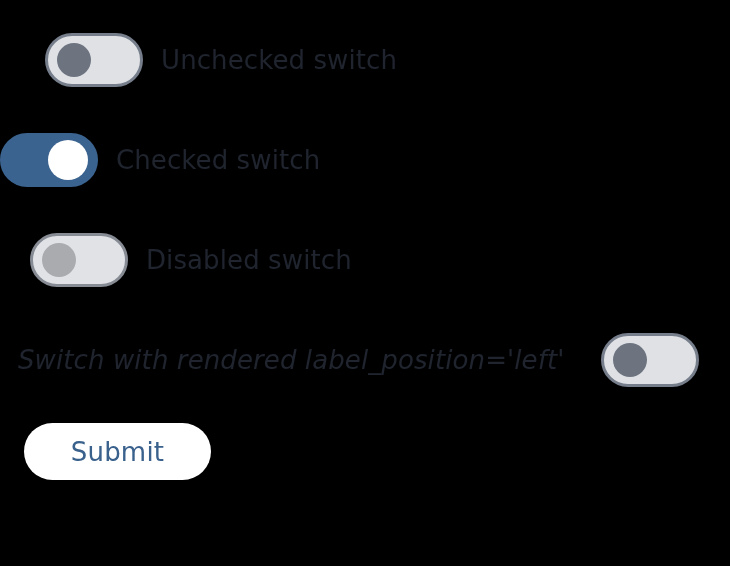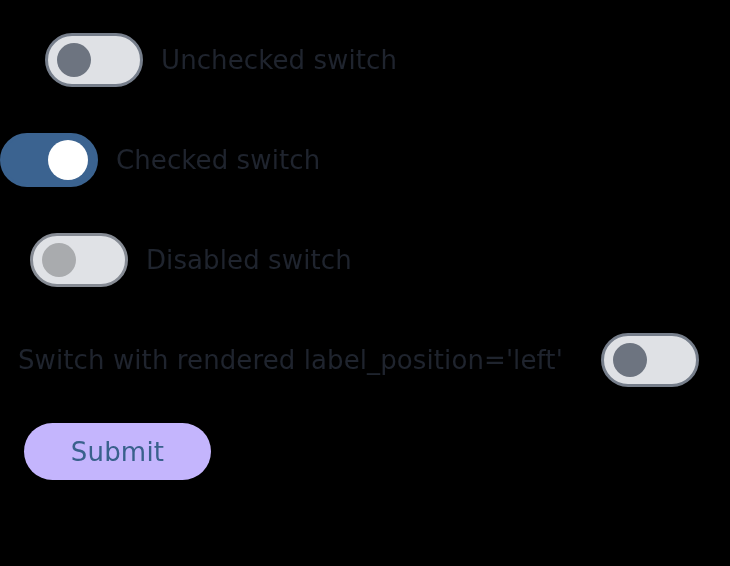--- a/index.html
+++ b/index.html
@@ -93,41 +93,42 @@
     white-space: nowrap;
     letter-spacing: 0.1px;
   }
   .label-after {
     margin-left: 18px;
   }
 
   
   .row-4 {
     justify-content: flex-start;
+    font-style: italic;
   }
   .row-4 .switch-label {
     margin-left: 18px;
   }
   .row-4 .switch {
     position: absolute;
     left: 601px;
     top: 50%;
     transform: translateY(-50%);
   }
 
   
   #submit-button {
     position: absolute;
     left: 24px;
     top: 423px;
     width: 187px;
     height: 57px;
     border: none;
     border-radius: 28.5px;
-    background: #c4b5fd;
+    background: #ffffff;
     color: #39618c;
     font-family: "DejaVu Sans", sans-serif;
     font-size: 26px;
     letter-spacing: 0.2px;
     cursor: pointer;
     padding: 0;
   }
 </style>
 </head>
 <body>

